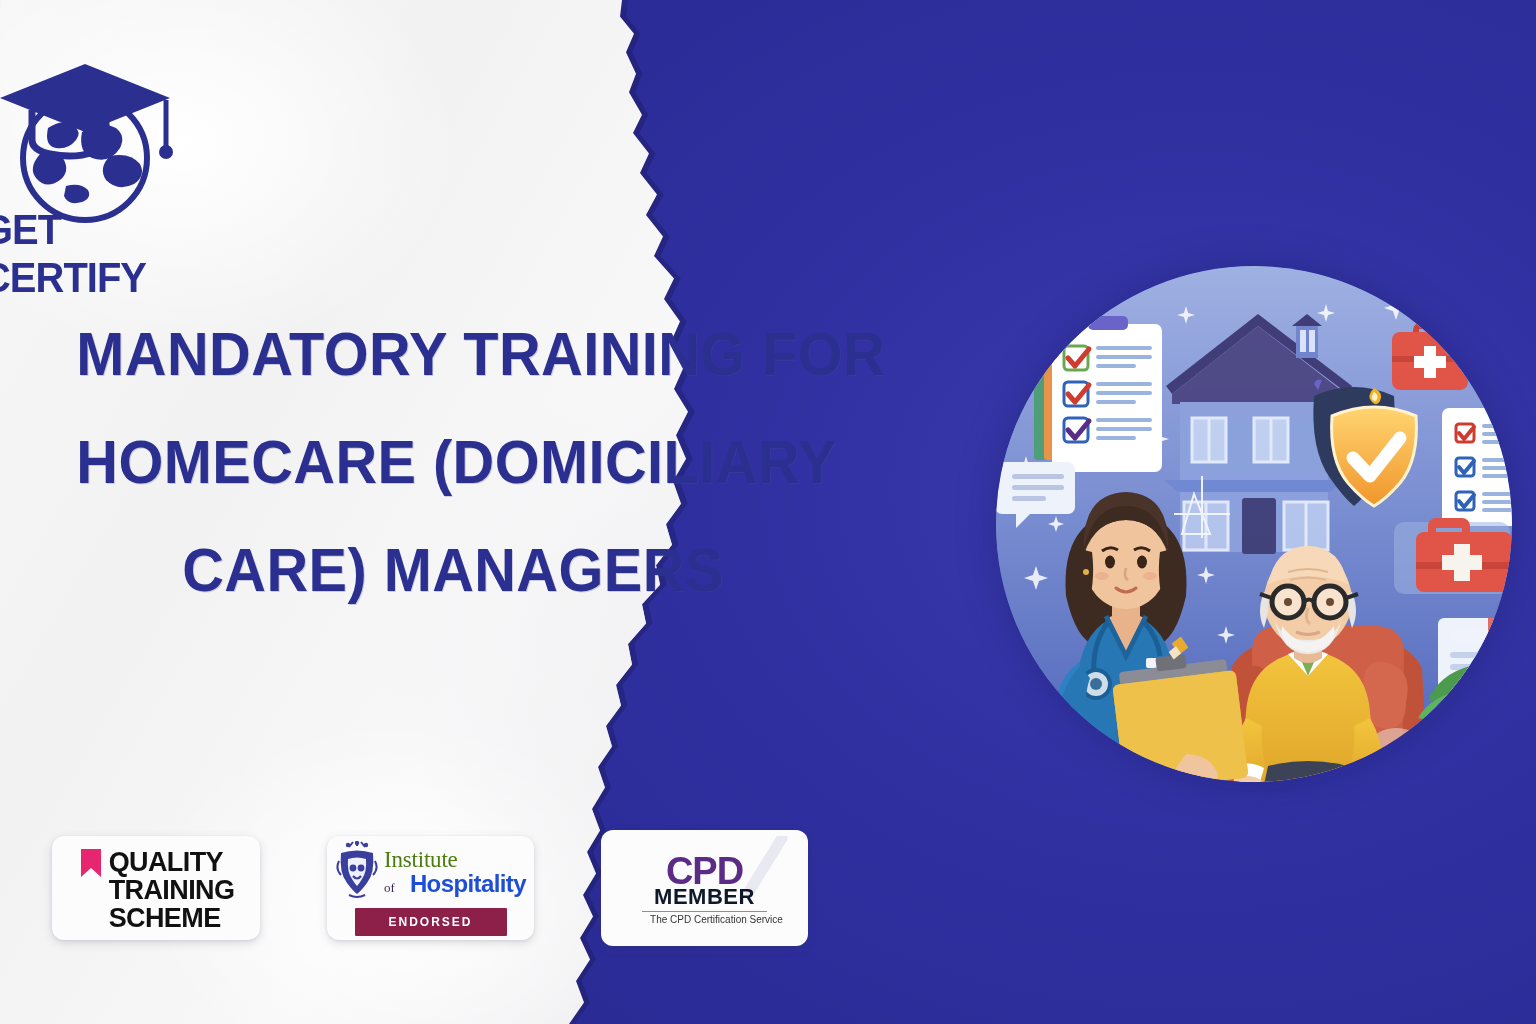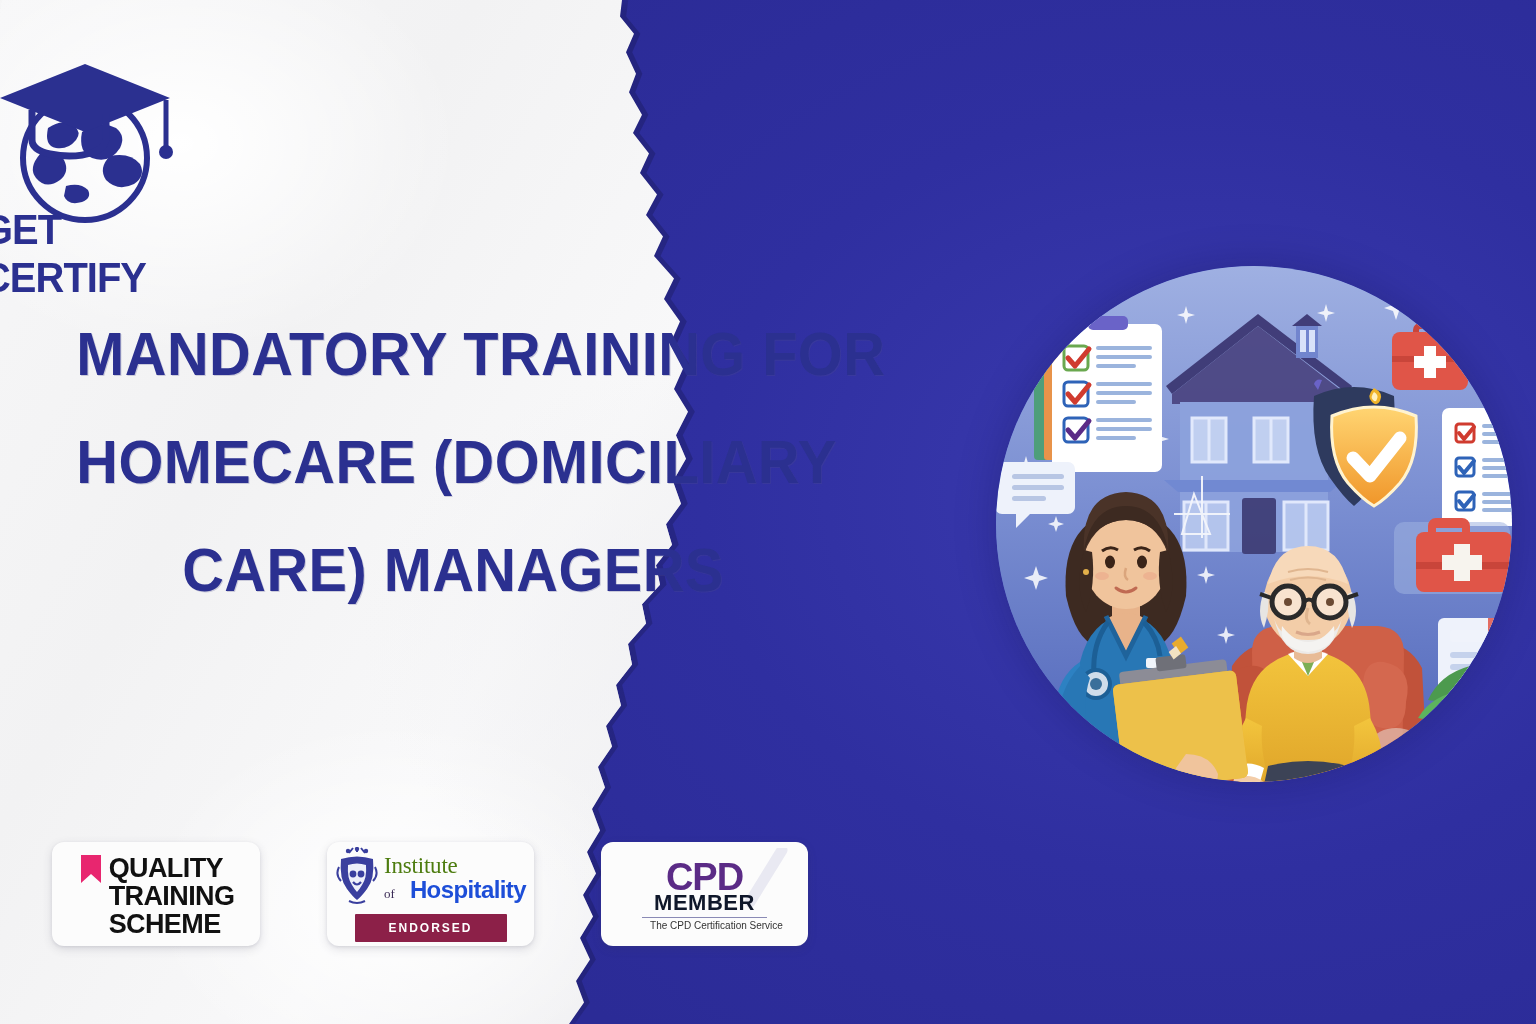--- a/index.html
+++ b/index.html
@@ -103,21 +103,21 @@
   }
   .badge-card {
     background:#fcfcfc;
     border-radius:12px;
     box-shadow:0 3px 10px rgba(60,60,90,0.16), 0 1px 3px rgba(60,60,90,0.10);
     display:flex; align-items:center; justify-content:center;
     overflow:hidden;
   }
   .badge-qls  { width:208px; height:104px; }
   .badge-ioh  { width:207px; height:104px; }
-  .badge-cpd  { width:207px; height:104px; }
+  .badge-cpd  { width:207px; height:116px; }
 
   .qls-wrap { display:flex; align-items:flex-start; gap:7px; padding:4px 0 0 2px; }
   .qls-text {
     font-family:"Liberation Sans",sans-serif;
     font-weight:bold; font-size:27px; line-height:28px;
     color:#111; letter-spacing:-0.6px;
   }
 
   .ioh-wrap { display:flex; flex-direction:column; align-items:center; gap:2px; }
   .ioh-top { display:flex; align-items:center; gap:5px; }

